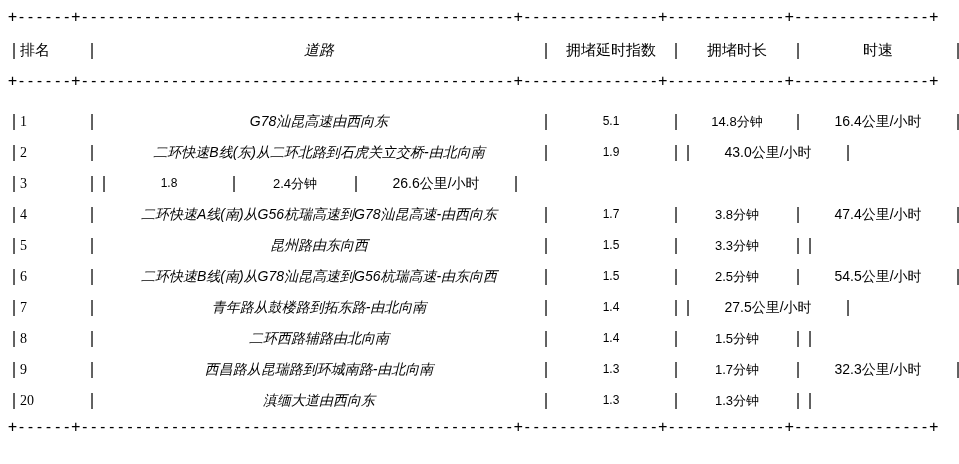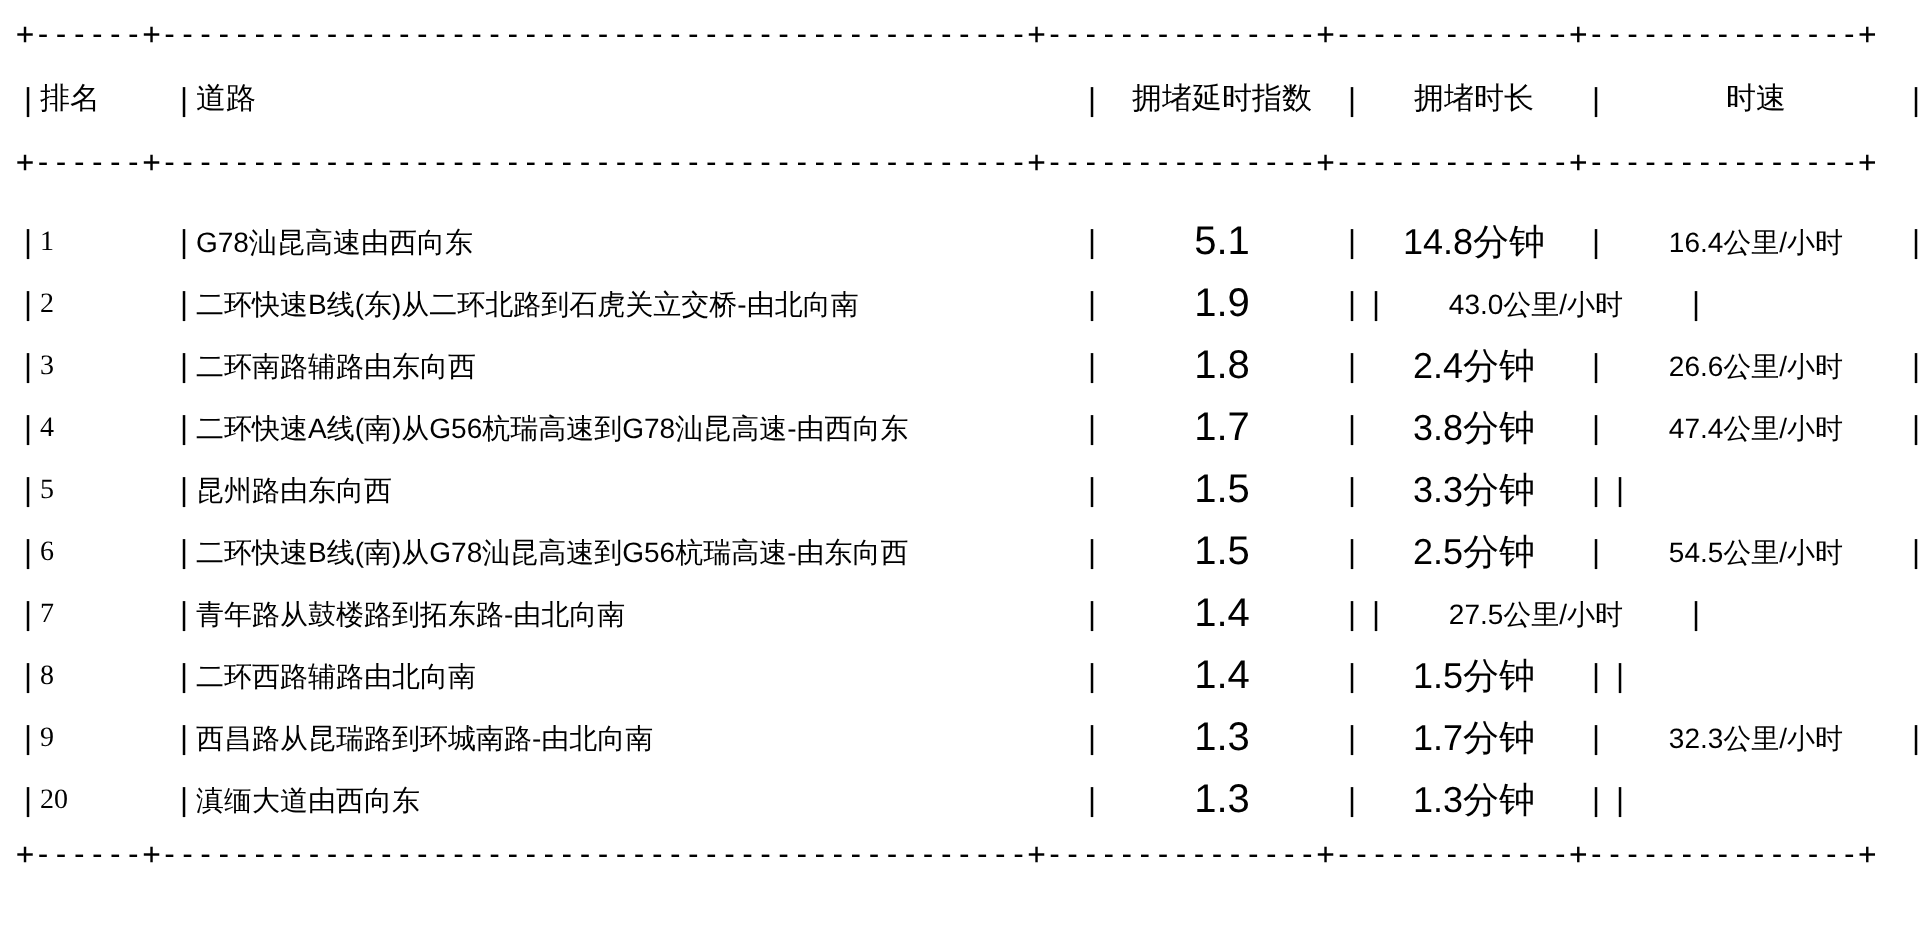--- a/index.html
+++ b/index.html
@@ -52,36 +52,38 @@
   .c-rank {
     width: 66px;
     flex: 0 0 auto;
     text-align: left;
     font-family: Liberation Serif, serif;
     font-size: 14px;
   }
   .c-road {
     width: 442px;
     flex: 0 0 auto;
+    text-align: center;
     font-family: "Liberation Sans", sans-serif;
     font-size: 14px;
+    font-style: italic;
   }
   .c-index {
     width: 118px;
     flex: 0 0 auto;
     text-align: center;
     font-family: "Liberation Sans", sans-serif;
-    font-size: 20px;
+    font-size: 12px;
   }
   .c-dur {
     width: 110px;
     flex: 0 0 auto;
     text-align: center;
     font-family: "Liberation Sans", sans-serif;
-    font-size: 18px;
+    font-size: 13px;
   }
   .c-speed {
     width: 148px;
     flex: 0 0 auto;
     text-align: center;
     font-family: Liberation Sans, sans-serif;
     font-size: 14px;
   }
   .header .c-rank,
   .header .c-road,
@@ -143,21 +145,20 @@
         <span class="c-index">1.9</span>
         <span class="sep">|</span>
         <span class="sep">|</span>
         <span class="c-speed">43.0公里/小时</span>
         <span class="sep">|</span>
       </div>
       <div class="row">
         <span class="sep">|</span>
         <span class="c-rank">3</span>
         <span class="sep">|</span>
-        <span class="c-road">二环南路辅路由东向西</span>
         <span class="sep">|</span>
         <span class="c-index">1.8</span>
         <span class="sep">|</span>
         <span class="c-dur">2.4分钟</span>
         <span class="sep">|</span>
         <span class="c-speed">26.6公里/小时</span>
         <span class="sep">|</span>
       </div>
       <div class="row">
         <span class="sep">|</span>

